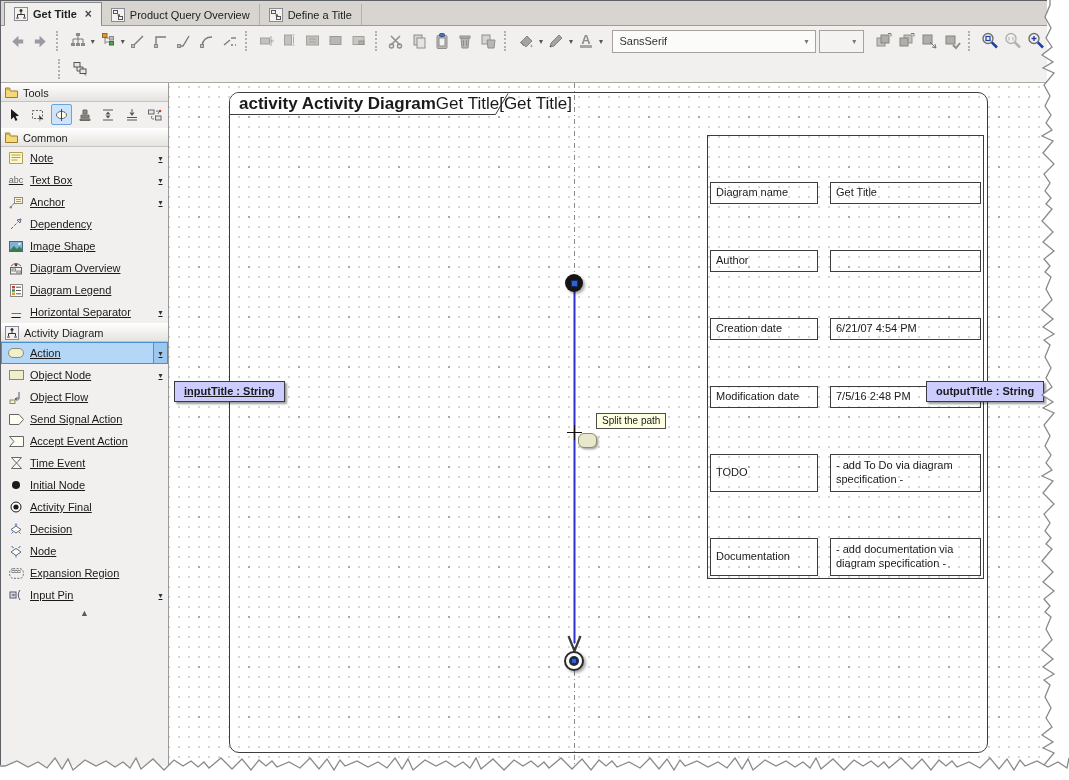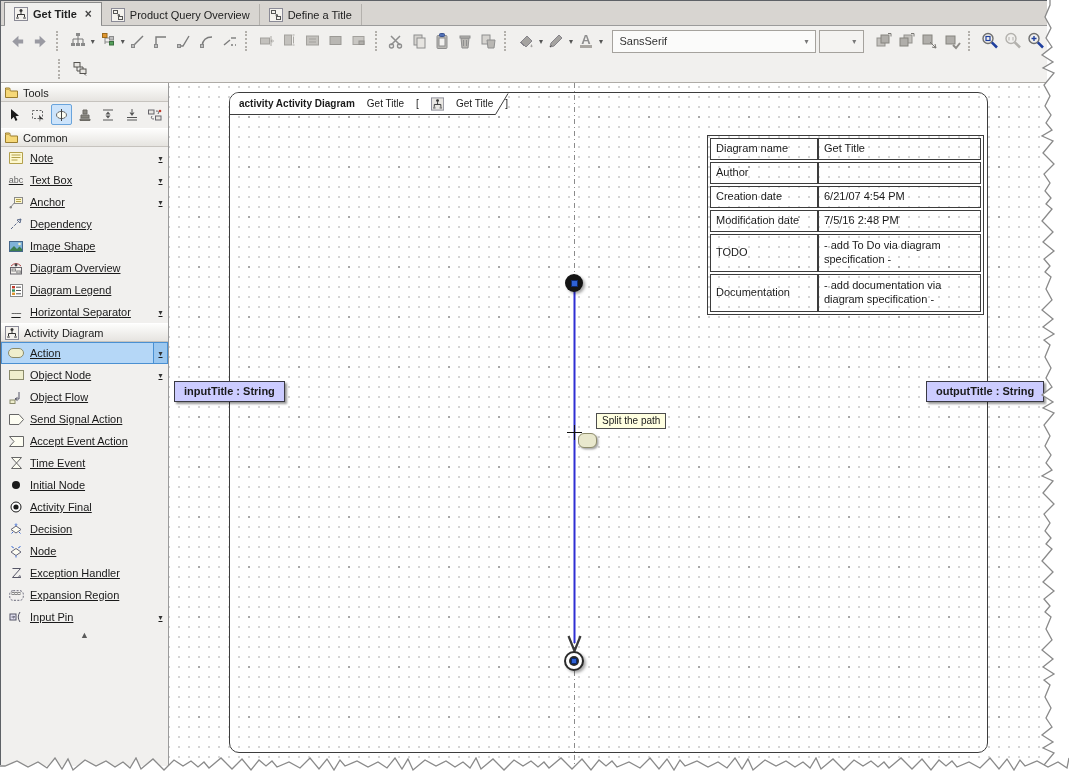--- a/index.html
+++ b/index.html
@@ -41,39 +41,39 @@
   
   .canvas{position:relative;flex:1;background-color:#fff;overflow:hidden;
     background-image:
       radial-gradient(circle,#a8a8a8 0.9px,transparent 1px),
       radial-gradient(circle,#d2d2d2 0.7px,transparent 0.8px);
     background-size:50px 50px,10px 10px;
     background-position:5px 9px,5px 9px;}
   .frame{position:absolute;left:60px;top:9px;width:757px;height:659px;border:1px solid #3d3d3d;border-radius:10px;}
   .frame-header{position:absolute;left:0;top:0;width:278px;height:21px;}
   .fh-bg{position:absolute;inset:0;background:#fff;clip-path:polygon(0 0,100% 0,calc(100% - 13px) 100%,0 100%);border-top-left-radius:9px;}
-  .fh-text{position:absolute;inset:0;display:flex;align-items:center;gap:12px;padding-left:9px;font-size:10px;white-space:nowrap;}
+  .fh-text{position:absolute;inset:0;display:flex;align-items:center;gap:0;padding-left:9px;font-size:17px;white-space:nowrap;}
   .fh-line{position:absolute;left:0;top:0;}
   .guideline{position:absolute;left:405px;top:0;bottom:0;width:1px;z-index:1;
     background:repeating-linear-gradient(to bottom,#8b8b8b 0 5px,transparent 5px 8px,#8b8b8b 8px 9px,transparent 9px 12px);}
   .initial-node{position:absolute;left:396px;top:191px;width:18px;height:18px;border-radius:50%;background:#151515;box-shadow:2px 2px 3px rgba(0,0,0,.35);z-index:3;display:flex;align-items:center;justify-content:center;}
   .sel-handle{width:7px;height:7px;background:#2f62d6;border:1px solid #0e2a6e;box-sizing:border-box;}
   .final-node{position:absolute;left:395px;top:568px;width:20px;height:20px;border-radius:50%;background:#fff;border:2px solid #2b2b2b;box-sizing:border-box;box-shadow:2px 2px 3px rgba(0,0,0,.35);z-index:3;display:flex;align-items:center;justify-content:center;}
   .final-inner{width:10px;height:10px;border-radius:50%;background:#2b2b2b;display:flex;align-items:center;justify-content:center;}
   .final-inner .sel-handle{width:6px;height:6px;}
   .flow-svg{position:absolute;left:397px;top:208px;z-index:2;}
   .flag-label{position:absolute;background:#ccccff;border:1px solid #3a3a44;font-weight:bold;font-size:11px;padding:3px 9px 4px 9px;box-shadow:1.5px 1.5px 2px rgba(0,0,0,.4);z-index:4;white-space:nowrap;}
   .tooltip{position:absolute;left:427px;top:330px;background:#ffffe1;border:1px solid #4d4d4d;font-size:10px;padding:1px 5px 2px 5px;z-index:6;white-space:nowrap;}
   .crosshair{position:absolute;left:398px;top:342px;width:15px;height:15px;z-index:5;}
   .crosshair::before{content:"";position:absolute;left:7px;top:0;width:1px;height:15px;background:#111;}
   .crosshair::after{content:"";position:absolute;top:7px;left:0;height:1px;width:15px;background:#111;}
   .ghost-action{position:absolute;left:409px;top:350px;width:17px;height:13px;background:#e9e8cd;border:1px solid #8f8d6d;border-radius:6px;box-shadow:1.5px 1.5px 2px rgba(0,0,0,.35);z-index:5;}
 
   .info-table{position:absolute;left:538px;top:52px;width:277px;border:1px solid #3d3d3d;padding:2px;display:flex;flex-direction:column;gap:2px;font-size:11px;z-index:3;box-sizing:border-box;}
-  .itrow{display:flex;gap:0;min-height:22px;}
+  .itrow{display:flex;gap:12px;min-height:22px;margin-top:44px;}
   .itrow.tall{min-height:38px;}
   .itcell{border:1px solid #3d3d3d;padding:2px 5px;display:flex;align-items:center;line-height:1.25;}
   .itlabel{width:96px;flex:none;}
   .itvalue{flex:1;}
 
   
   .torn{position:absolute;z-index:50;pointer-events:none;}
 
   svg{display:block;}
 </style>
@@ -566,29 +566,20 @@
         </div>
         <div class="pitem">
           <span class="picon">
               <svg width="14" height="13" viewBox="0 0 14 13">
                 <path d="M7 3.5 L12 7 L7 10.5 L2 7 Z" fill="#fdfdf2" stroke="#667"></path>
                 <path d="M2.5 1 l2 2 M11.5 1 l-2 2 M7 10.5 v2" stroke="#3a6ad4" fill="none"></path>
                 <path d="M4 2.5 l0.5 0.7 M10 2.5 l-0.5 0.7" stroke="#3a6ad4"></path>
               </svg>
             </span>
           <span>Node</span>
-        </div>
-        <div class="pitem">
-          <span class="picon">
-              <svg width="13" height="12" viewBox="0 0 13 12">
-                <path d="M2.5 1.5 h8 L2.5 10.5 h8" fill="none" stroke="#556"></path>
-                <path d="M10.5 10.5 l-2.4-0.6 M10.5 10.5 l-0.8-2.3" stroke="#556"></path>
-              </svg>
-            </span>
-          <span>Exception Handler</span>
         </div>
         <div class="pitem">
           <span class="picon">
               <svg width="15" height="11" viewBox="0 0 15 11">
                 <rect x="0.7" y="0.7" width="13.6" height="9.6" rx="3.5" fill="none" stroke="#667" stroke-dasharray="2 1.4"></rect>
                 <rect x="3" y="2.5" width="2" height="2" fill="none" stroke="#888"></rect>
                 <rect x="6" y="2.5" width="2" height="2" fill="none" stroke="#888"></rect>
                 <rect x="9" y="2.5" width="2" height="2" fill="none" stroke="#888"></rect>
               </svg>
             </span>
@@ -670,21 +661,21 @@
         <div class="initial-node">
           <span class="sel-handle"></span>
         </div>
 
         <div class="final-node">
           <span class="final-inner">
             <span class="sel-handle"></span>
           </span>
         </div>
 
-        <div class="flag-label" style="left:5px;top:298px;">inputTitle : String</div>
+        <div class="flag-label" style="left:5px;top:298px;text-decoration:underline;">inputTitle : String</div>
         <div class="flag-label" style="left:757px;top:298px;">outputTitle : String</div>
 
         <div class="tooltip">Split the path</div>
         <div class="crosshair"></div>
         <div class="ghost-action"></div>
 
       </div>
     </div>
   </div>
 

